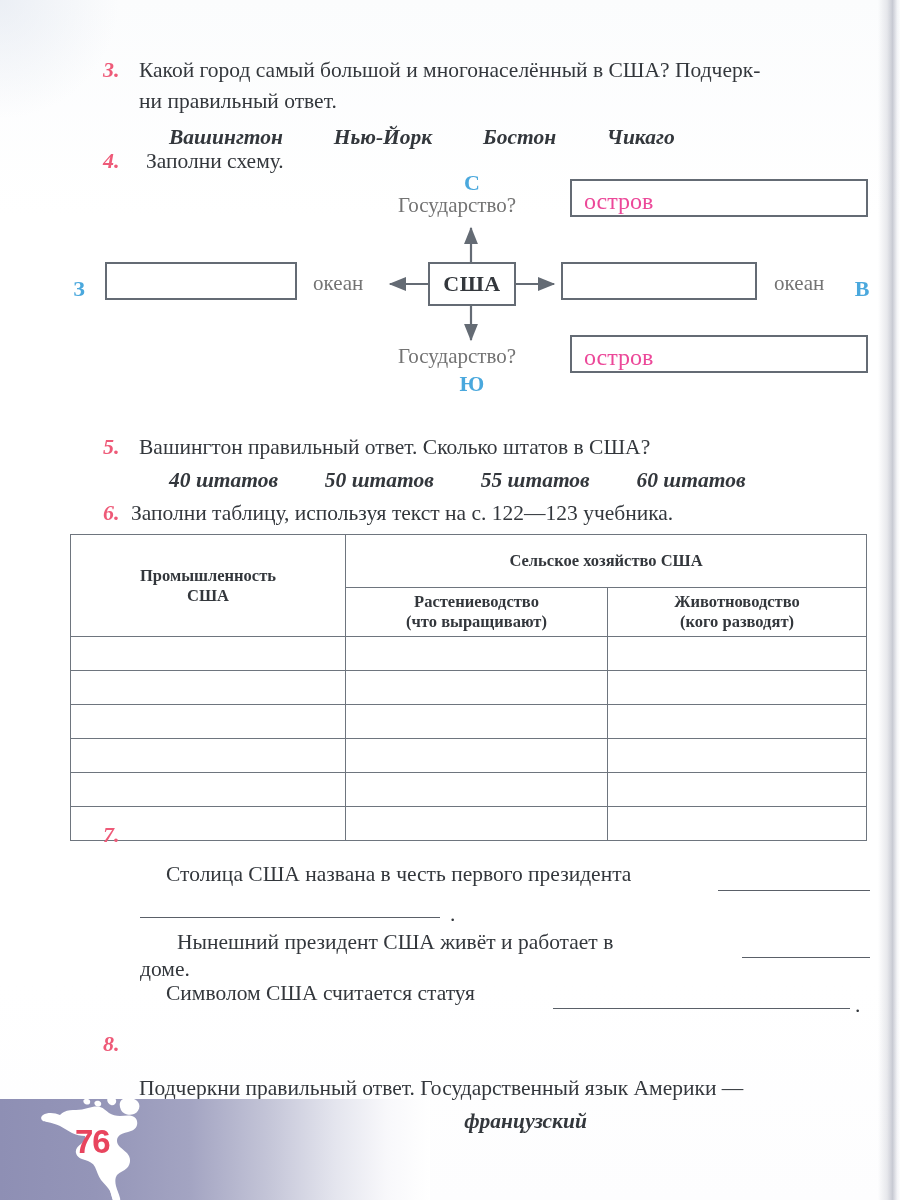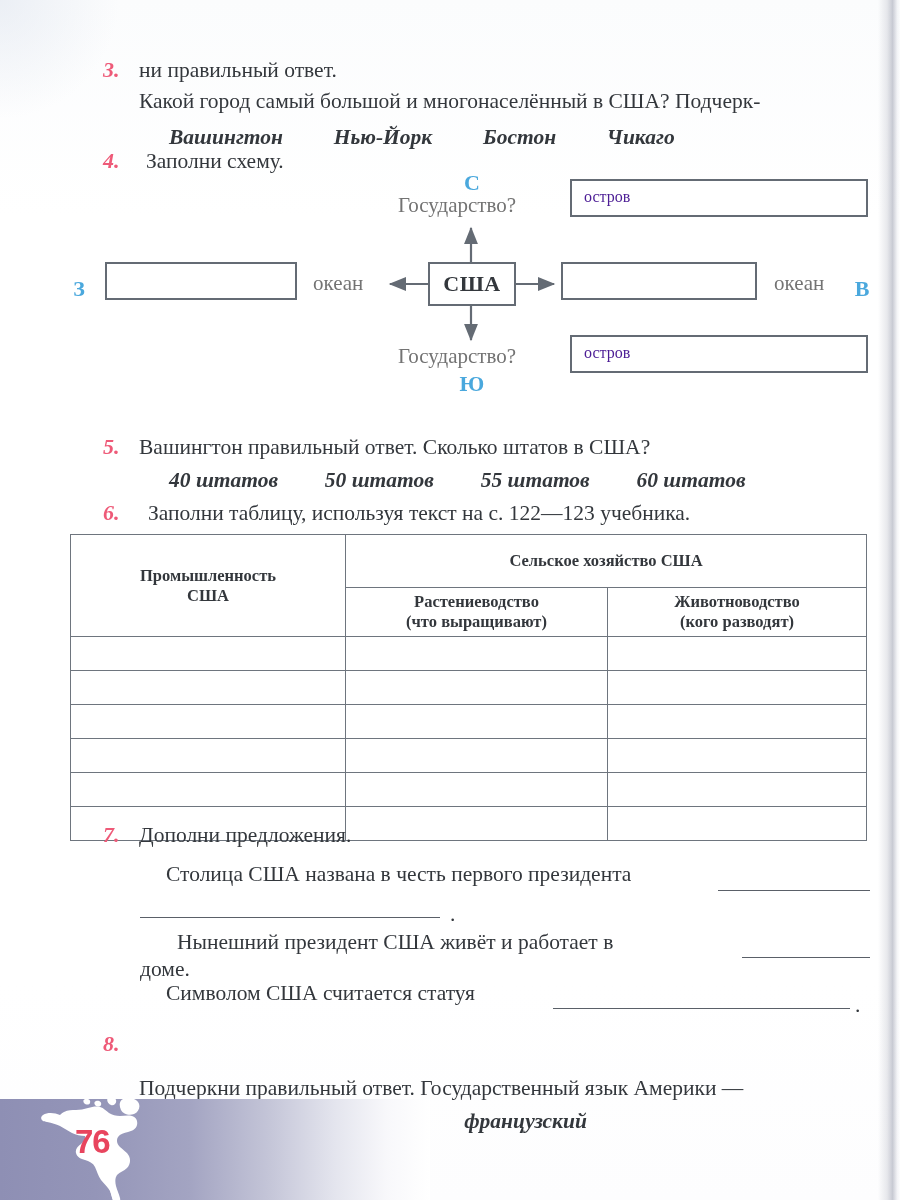--- a/index.html
+++ b/index.html
@@ -75,22 +75,22 @@
     height: 230px;
   }
   .box {
     position: absolute;
     border: 2px solid #646b74;
     background: #ffffff;
     box-sizing: border-box;
   }
   .box-label {
     position: absolute;
-    font-size: 16px;
-    color: #4c1d95;
+    font-size: 24px;
+    color: #ec4899;
   }
   .center-box {
     position: absolute;
     border: 2px solid #646b74;
     box-sizing: border-box;
     background: #ffffff;
     display: flex;
     align-items: center;
     justify-content: center;
     font-weight: bold;
@@ -193,22 +193,22 @@
 <body>
 
 <div id="page">
 
   <div class="paper-tint"></div>
   <div class="corner-tint"></div>
 
   <div class="ex" style="left:103px; top:55px;">
     <div style="position:relative; width:775px;">
       <span class="ex-num" style="position:absolute; left:0; top:2px;">3.</span>
+      <div class="ex-line" style="margin-left:36px;">Какой город самый большой и многонаселённый в США? Подчерк-</div>
       <div class="ex-line" style="margin-left:36px;">ни правильный ответ.</div>
-      <div class="ex-line" style="margin-left:36px;">Какой город самый большой и многонаселённый в США? Подчерк-</div>
     </div>
     <div class="choices" style="margin-left:66px; margin-top:8px;">
       <span>Вашингтон</span>
       <span style="display:inline-block;width:40px;"></span>
       <span>Нью-Йорк</span>
       <span style="display:inline-block;width:40px;"></span>
       <span>Бостон</span>
       <span style="display:inline-block;width:40px;"></span>
       <span>Чикаго</span>
     </div>
@@ -277,21 +277,21 @@
       <span>50 штатов</span>
       <span style="display:inline-block;width:36px;"></span>
       <span>55 штатов</span>
       <span style="display:inline-block;width:36px;"></span>
       <span>60 штатов</span>
     </div>
   </div>
 
   <div class="ex" style="left:103px; top:498px;">
     <span class="ex-num" style="position:absolute; left:0; top:2px;">6.</span>
-    <div class="ex-line" style="margin-left:45px;">Заполни таблицу, используя текст на с. 122—123 учебника.</div>
+    <div class="ex-line" style="margin-left:28px;">Заполни таблицу, используя текст на с. 122—123 учебника.</div>
   </div>
 
   <div id="tbl-wrap">
     <table class="grid">
       <colgroup>
         <col style="width:275px;">
         <col style="width:262px;">
         <col style="width:259px;">
       </colgroup>
       <tbody>
@@ -342,21 +342,20 @@
           <td class="body-cell"></td>
           <td class="body-cell"></td>
           <td class="body-cell"></td>
         </tr>
       </tbody>
     </table>
   </div>
 
   <div class="ex" style="left:103px; top:820px;">
     <span class="ex-num" style="position:absolute; left:0; top:2px;">7.</span>
-    <div class="ex-line" style="margin-left:36px;">Дополни предложения.</div>
   </div>
 
   <div class="sent" style="left:166px; top:862px;">Столица США названа в честь первого президента</div>
   <div class="rule" style="left:718px; top:890px; width:152px;"></div>
   <div class="rule" style="left:140px; top:917px; width:300px;"></div>
   <div class="dot" style="left:450px; top:902px;">.</div>
 
   <div class="sent" style="left:166px; top:930px;margin-left:11px;">Нынешний президент США живёт и работает в</div>
   <div class="rule" style="left:742px; top:957px; width:128px;"></div>
   <div class="sent" style="left:140px; top:957px;">доме.</div>

